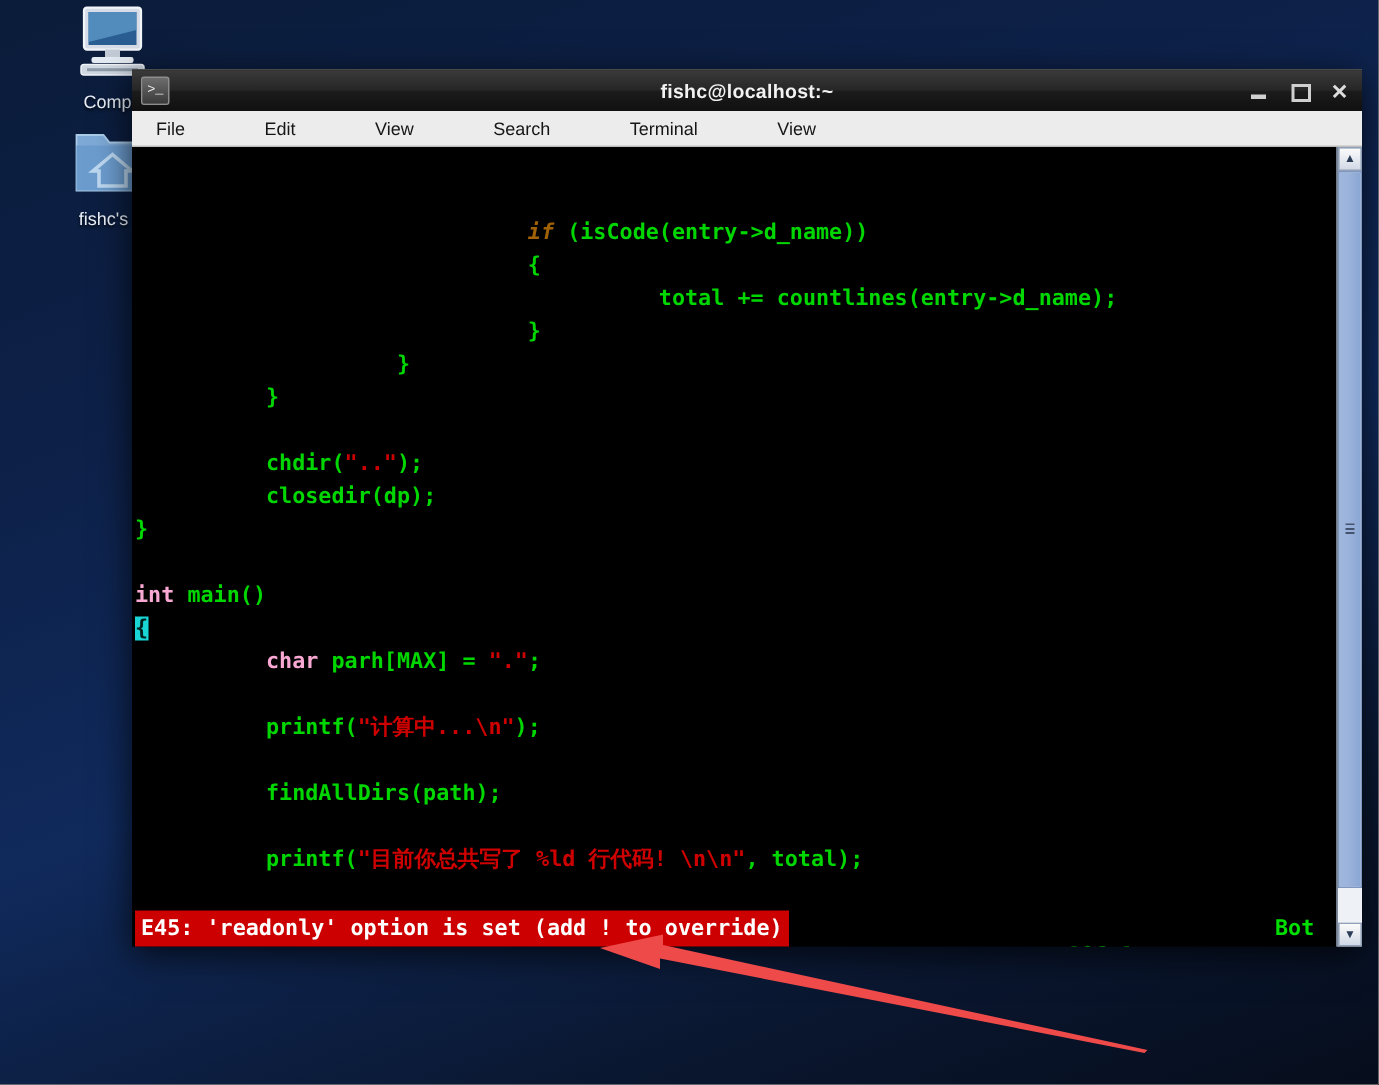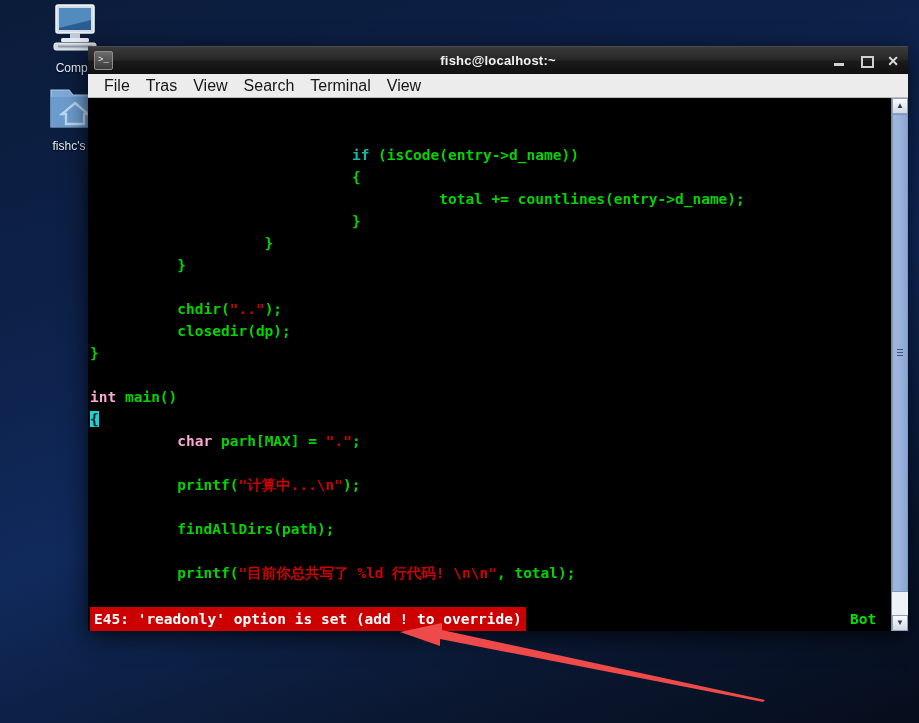--- a/index.html
+++ b/index.html
@@ -106,22 +106,23 @@
   }
   .tb-btn.close { font-weight: bold; font-size: 14px; }
 
   #menubar {
     height: 23px;
     background: #ececec;
     border-bottom: 1px solid #bdbdbd;
     display: flex;
     align-items: center;
     padding-left: 8px;
-    font-size: 16px;
+    font-size: 12px;
     color: #161616;
+    gap: 37px;
   }
   .menu-item { padding: 2px 8px; cursor: default; }
 
   
   #term-body {
     position: relative;
     height: 533px;
     background: #000;
     display: flex;
   }
@@ -136,21 +137,21 @@
     padding: 2px 0 0 2px;
     white-space: pre;
   }
   #code { margin: 0; padding: 0; white-space: pre; }
   .ln { display: block; height: 22px; }
 
   
   .c-green    { color: #00d700; }
   .c-red      { color: #cf0000; }
   .c-type     { color: #f9a8d4; text-align: center; }
-  .c-stmt     { color: #14b8a6; }
+  .c-stmt     { color: #a16207; font-style: italic; }
   .hl-cyan    { background: #19d5d5; color: #002020; }
 
   
   #statusline {
     position: absolute;
     left: 0; right: 0; bottom: 0;
     height: 24px;
     display: flex;
     align-items: center;
     font-family: "DejaVu Sans Mono", "Liberation Mono", monospace;
@@ -263,21 +264,21 @@
       <span class="tb-title">fishc@localhost:~</span>
       <span class="tb-buttons">
         <span class="tb-btn min"></span>
         <span class="tb-btn max"></span>
         <span class="tb-btn close">✕</span>
       </span>
     </div>
 
     <div id="menubar">
       <span class="menu-item">File</span>
-      <span class="menu-item">Tras</span>
+      <span class="menu-item">Edit</span>
       <span class="menu-item">View</span>
       <span class="menu-item">Search</span>
       <span class="menu-item">Terminal</span>
       <span class="menu-item">View</span>
     </div>
 
     <div id="term-body">
 
       <div id="term-text">
         <pre id="code"><span class="ln">                              <span class="c-stmt">if</span><span class="c-green"> </span><span class="c-green">(</span><span class="c-green">isCode</span><span class="c-green">(</span><span class="c-green">entry</span><span class="c-green">-</span><span class="c-green">&gt;</span><span class="c-green">d_name</span><span class="c-green">)</span><span class="c-green">)</span></span><span class="ln">                              <span class="c-green">{</span></span><span class="ln">                                        <span class="c-green">total</span><span class="c-green"> </span><span class="c-green">+</span><span class="c-green">=</span><span class="c-green"> </span><span class="c-green">countlines</span><span class="c-green">(</span><span class="c-green">entry</span><span class="c-green">-</span><span class="c-green">&gt;</span><span class="c-green">d_name</span><span class="c-green">)</span><span class="c-green">;</span></span><span class="ln">                              <span class="c-green">}</span></span><span class="ln">                    <span class="c-green">}</span></span><span class="ln">          <span class="c-green">}</span></span><span class="ln"></span><span class="ln">          <span class="c-green">chdir</span><span class="c-green">(</span><span class="c-red">".."</span><span class="c-green">)</span><span class="c-green">;</span></span><span class="ln">          <span class="c-green">closedir</span><span class="c-green">(</span><span class="c-green">dp</span><span class="c-green">)</span><span class="c-green">;</span></span><span class="ln"><span class="c-green">}</span></span><span class="ln"></span><span class="ln"><span class="c-type">int</span><span class="c-green"> </span><span class="c-green">main</span><span class="c-green">(</span><span class="c-green">)</span></span><span class="ln"><span class="hl-cyan">{</span></span><span class="ln">          <span class="c-type">char</span><span class="c-green"> </span><span class="c-green">parh</span><span class="c-green">[</span><span class="c-green">MAX</span><span class="c-green">]</span><span class="c-green"> </span><span class="c-green">=</span><span class="c-green"> </span><span class="c-red">"."</span><span class="c-green">;</span></span><span class="ln"></span><span class="ln">          <span class="c-green">printf</span><span class="c-green">(</span><span class="c-red">"计算中...\n"</span><span class="c-green">)</span><span class="c-green">;</span></span><span class="ln"></span><span class="ln">          <span class="c-green">findAllDirs</span><span class="c-green">(</span><span class="c-green">path</span><span class="c-green">)</span><span class="c-green">;</span></span><span class="ln"></span><span class="ln">          <span class="c-green">printf</span><span class="c-green">(</span><span class="c-red">"目前你总共写了 %ld 行代码! \n\n"</span><span class="c-green">,</span><span class="c-green"> </span><span class="c-green">total</span><span class="c-green">)</span><span class="c-green">;</span></span><span class="ln"></span><span class="ln">          <span class="c-stmt">return</span><span class="c-green"> </span><span class="c-red">0</span><span class="c-green">;</span></span><span class="ln"></span></pre>

